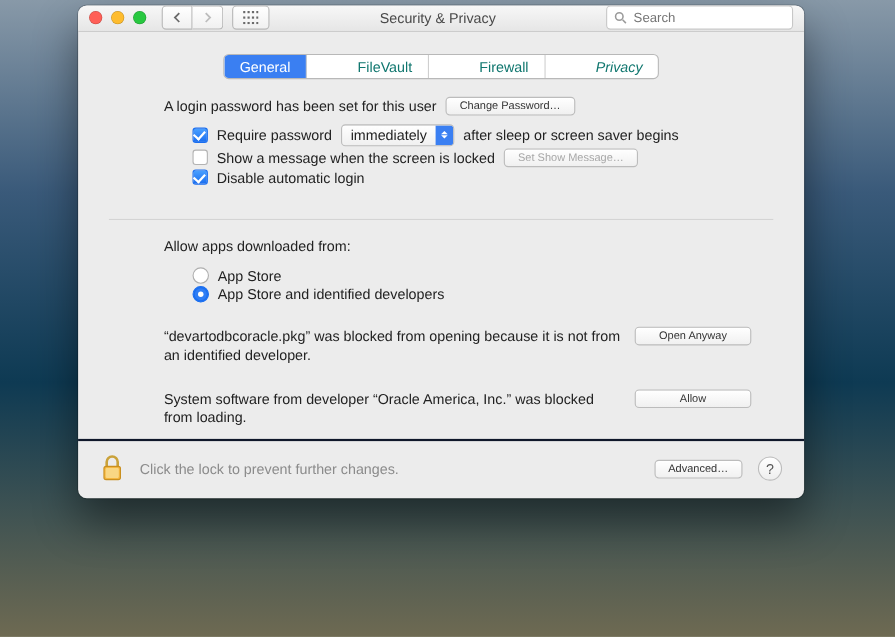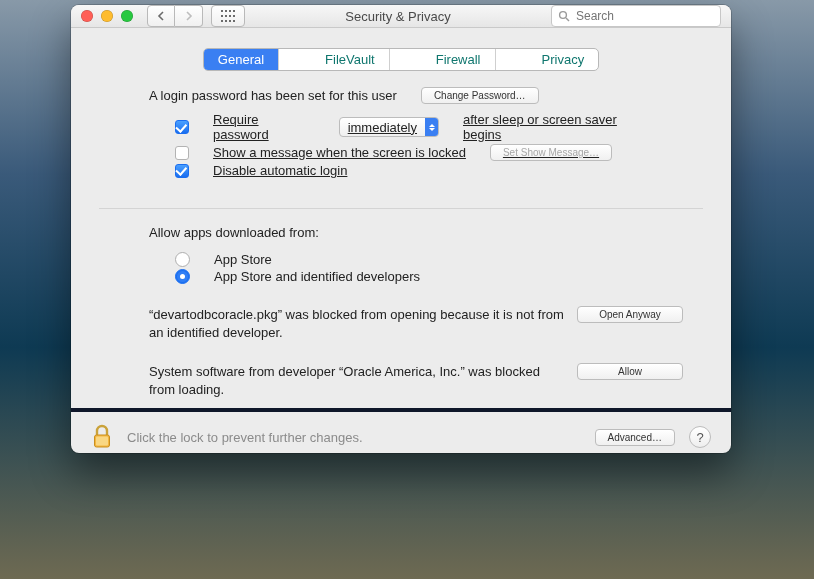--- a/index.html
+++ b/index.html
@@ -12,21 +12,21 @@
     position: relative;
   }
   
   .window {
     position: absolute;
     left: 71px; top: 5px;
     width: 660px; height: 448px;
     background: #ececec;
     border-radius: 8px;
     box-shadow: 0 20px 40px rgba(0,0,0,.45), 0 0 0 1px rgba(0,0,0,.18);
-    display: flex; flex-direction: column;
+    display: flex; flex-direction: column; justify-content: center;
   }
   .toolbar {
     height: 44px;
     background: linear-gradient(#f7f7f7,#e6e6e6);
     border-bottom: 1px solid #c9c9c9;
     border-radius: 8px 8px 0 0;
     display: flex; align-items: center;
     padding: 0 10px;
     gap: 8px;
   }
@@ -49,36 +49,36 @@
     width:170px; height:22px; background:#fff; border:1px solid #c7c7c7;
     border-radius:4px; display:flex; align-items:center; gap:6px; padding:0 6px;
     color:#9a9a9a;
   }
   .searchwrap input{ border:none; outline:none; flex:1; font-size:12px; background:transparent; color:#333;}
   .grid-icon svg, .chevron svg, .mag svg { display:block; }
 
   .tabs { display:flex; justify-content:center; padding:20px 0 6px; }
   .tabbar { display:flex; border:1px solid #b8b8b8; border-radius:5px; overflow:hidden; background:#fff;gap:32px;}
   .tab { padding:3px 14px; font-size:13px; color:#0f766e; border-right:1px solid #cfcfcf; cursor:default;}
-  .tab:last-child{border-right:none;}
+  .tab:last-child{border-right:none;font-style:italic;}
   .tab.active{ background:#3a7ff2; color:#fff; }
 
   .content { flex:1; padding: 0 28px 0 28px; position:relative; }
   .section1 { padding: 8px 50px 28px 50px; }
-  .row { display:flex; align-items:center; gap:24px; margin:2px 0; }
+  .row { display:flex; align-items:center; gap:8px; margin:2px 0; }
   .btn {
     background:linear-gradient(#ffffff,#f0f0f0);
     border:1px solid #bcbcbc; border-radius:4px;
     padding:2px 12px; font-size:10px; color:#333;
     box-shadow:0 1px 0 rgba(255,255,255,.6) inset;
     cursor:default;
   }
   .btn.wide{ min-width:106px; text-align:center;}
   .btn.disabled{ color:#a7a7a7; }
-  .indent { padding-left:26px;text-decoration:underline; }
+  .indent { padding-left:26px; }
   .checkbox {
     width:14px; height:14px; border:1px solid #b3b3b3; border-radius:3px; background:#fff;
     display:inline-flex; align-items:center; justify-content:center; flex:0 0 auto;
   }
   .checkbox.checked{
     background:linear-gradient(#4aa0ff,#1a6ef0); border-color:#1a6ef0;
   }
   .checkbox.checked::after{
     content:""; width:8px; height:5px; border:2px solid #fff; border-top:none; border-right:none;
     transform:rotate(-48deg) translate(0px,-1px);
@@ -105,21 +105,21 @@
   .radio { width:15px; height:15px; border:1px solid #aeaeae; border-radius:50%; background:#fff;
     display:inline-flex; align-items:center; justify-content:center; flex:0 0 auto;}
   .radio.checked{ border-color:#1a6ef0; background:radial-gradient(circle,#3a8af8 0 48%, #fff 52% 100%); box-shadow:0 0 0 1px #1a6ef0 inset;}
   .radio.checked::after{content:""; width:7px; height:7px; background:#fff0; border-radius:50%;}
   .radio.checked{ background:#2f7ef5; }
   .radio.checked::after{ background:#fff; width:5px; height:5px;}
   .msgrow{ display:flex; align-items:flex-start; gap:12px; margin-top:22px;}
   .msgrow .text{ flex:1; font-size:13px; color:#222; line-height:1.35;}
 
   .footer{
-    border-top:4px solid #0f172a;
+    border-top:2px solid #0f172a;
     padding:12px 20px 14px 20px;
     display:flex; align-items:center; gap:14px;
   }
   .lock-icon{ width:22px; display:flex; justify-content:center;}
   .footer .hint{ flex:1; color:#8b8b8b; font-size:13px;}
   .helpbtn{
     width:22px; height:22px; border:1px solid #bcbcbc; border-radius:50%;
     background:linear-gradient(#fff,#eee); display:flex; align-items:center; justify-content:center;
     font-size:13px; color:#555; cursor:default;
   }

